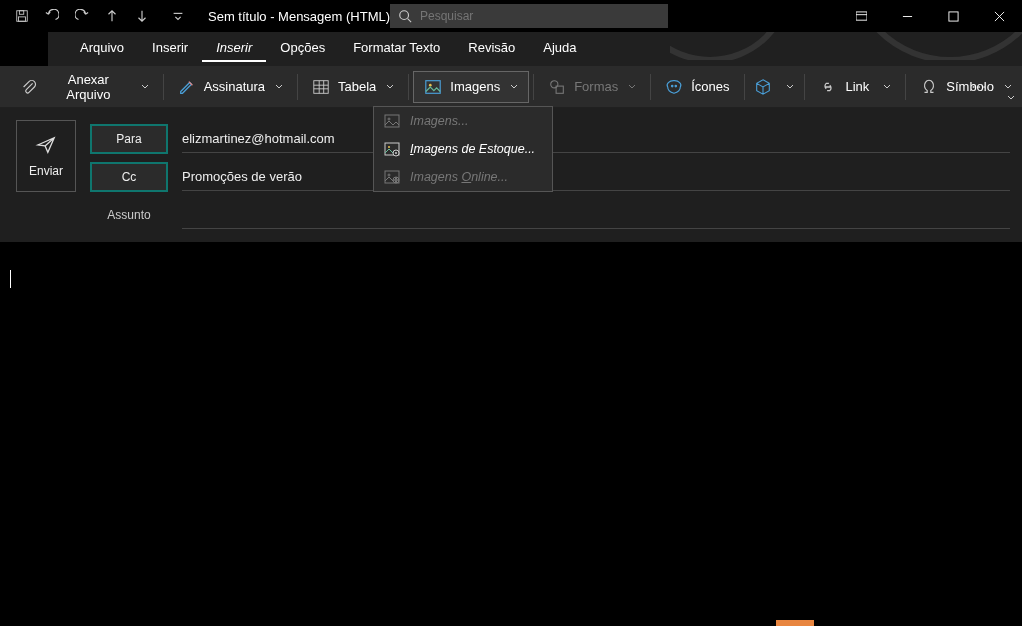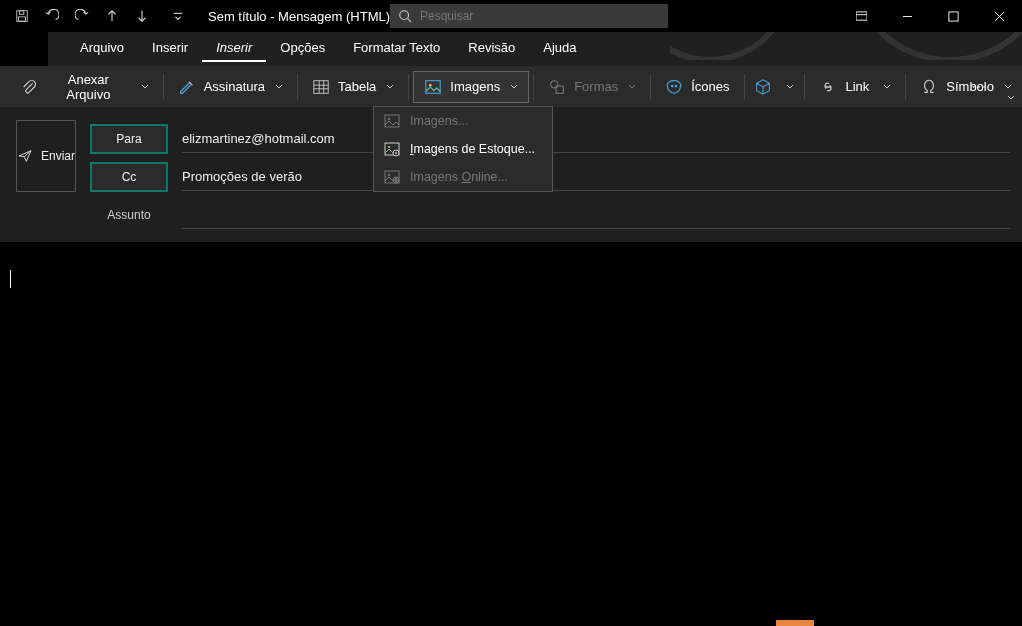--- a/index.html
+++ b/index.html
@@ -30,34 +30,34 @@
   .ribbon-item.disabled { color: #777; }
   .ribbon-item svg { width: 18px; height: 18px; flex-shrink: 0; }
   .ribbon-item .chev { width: 8px; height: 8px; margin-left: 2px; }
   .ribbon-sep { width: 1px; height: 26px; background: #444; margin: 0 4px; }
   .ribbon-item.selected { border: 1px solid #666; background: #333; }
   .ribbon-collapse { position: absolute; right: 6px; bottom: 2px; color: #ccc; font-size: 10px; }
   .ribbon-more { position: absolute; right: 26px; }
   
   
   .compose { background: #1f1f1f; padding: 12px 12px 8px 16px; display: flex; gap: 14px; }
-  .send-btn { width: 60px; height: 72px; border: 1px solid #555; display: flex; flex-direction: row; align-items: center; justify-content: center; gap: 8px; color: #eee; font-size: 12px; }
+  .send-btn { width: 60px; height: 72px; border: 1px solid #555; display: flex; flex-direction: column; align-items: center; justify-content: center; gap: 8px; color: #eee; font-size: 12px; }
   .send-btn svg { width: 22px; height: 22px; }
   .fields { flex: 1; display: flex; flex-direction: column; }
   .field-row { display: flex; align-items: center; height: 38px; }
   .field-btn { width: 78px; height: 30px; border: 2px solid #0f766e; background: #2b2b2b; display: flex; align-items: center; justify-content: center; font-size: 12px; color: #eee; margin-right: 14px; }
   .field-label { width: 78px; text-align: center; font-size: 12px; color: #ccc; margin-right: 14px; }
   .field-input { flex: 1; background: transparent; border: none; border-bottom: 1px solid #444; color: #eee; font-size: 13px; padding: 6px 0; outline: none; }
   
   
   .mail-body { background: #000; height: 380px; padding: 28px 10px; }
   .cursor { width: 1px; height: 18px; background: #fff; }
   
   
-  .dropdown { position: absolute; left: 373px; top: 106px; width: 180px; background: #2b2b2b; border: 1px solid #555; z-index: 50; }
+  .dropdown { position: absolute; left: 373px; top: 106px; width: 180px; background: #2b2b2b; border: 1px solid #555; z-index: 50; font-style: italic; }
   .dd-item { display: flex; align-items: center; gap: 10px; padding: 6px 10px; font-size: 12.5px; color: #fff; cursor: pointer; }
   .dd-item.disabled { color: #777; }
   .dd-item svg { width: 16px; height: 16px; flex-shrink: 0; }
   .underline-char { text-decoration: underline; }
   
   
   .bottom-accent { position: absolute; bottom: 0; left: 776px; width: 38px; height: 6px; background: #e8853f; }
 </style>
 </head>
 <body>

